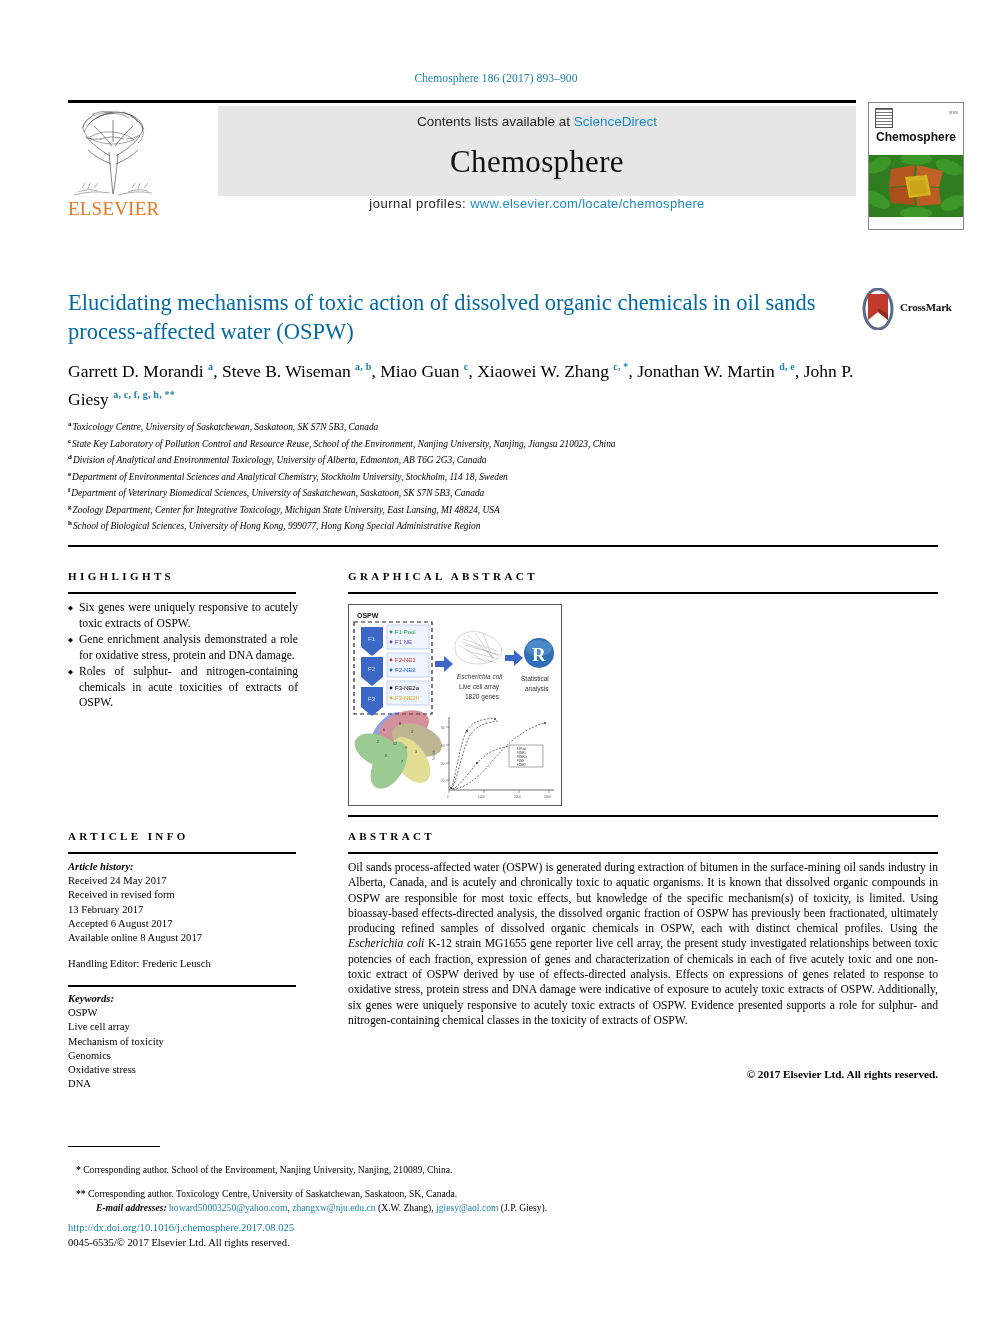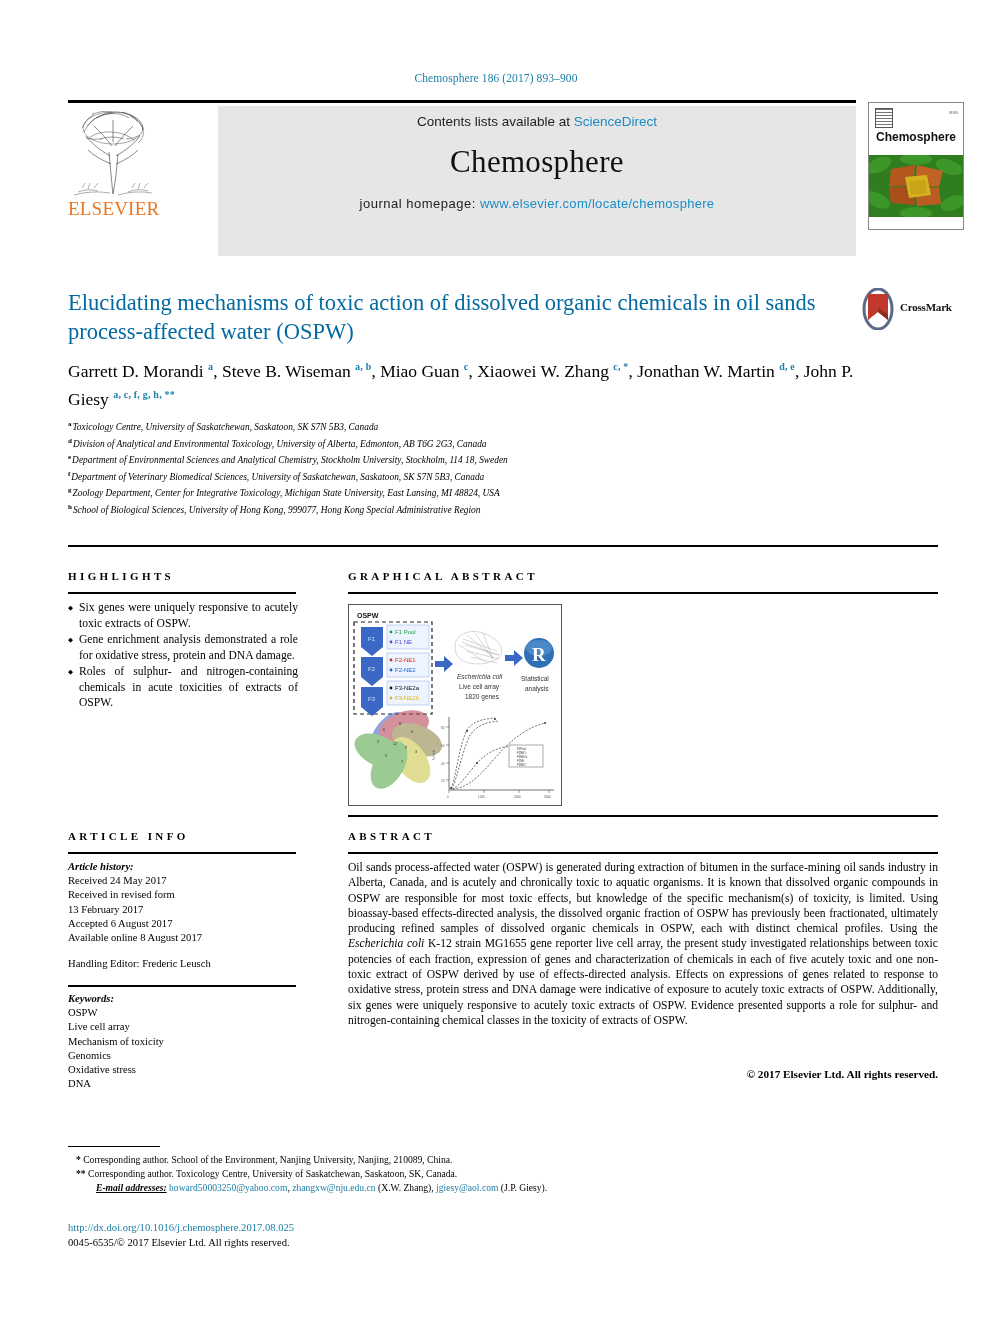--- a/index.html
+++ b/index.html
@@ -73,21 +73,21 @@
     font-size: 19px;
     font-weight: 400;
     color: #e87722;
     letter-spacing: 0.2px;
   }
   .contents-panel {
     position: absolute;
     left: 150px;
     top: 6px;
     width: 638px;
-    height: 150px;
+    height: 90px;
     background: #e6e6e6;
   }
   .contents-line {
     position: absolute;
     top: 8px; left: 0; width: 638px;
     text-align: center;
     font-family: "Liberation Sans", sans-serif;
     font-size: 13.5px;
     color: #222;
   }
@@ -365,24 +365,24 @@
   .foot-rule { top: 1146px; left: 68px; width: 92px; }
   .footnotes {
     position: absolute;
     top: 1153px;
     left: 68px;
     width: 870px;
     font-family: "Liberation Serif", serif;
     font-size: 9.6px;
     line-height: 14px;
   }
-  .fn { padding-left: 16px; text-indent: -8px; }
+  .fn { padding-left: 16px; text-indent: -8px; margin-top: 10px; }
   .fn .mark { font-weight: bold; }
   .fn-email { padding-left: 28px; }
-  .fn-email .lbl { font-style: italic; font-weight: bold; text-decoration: underline; }
+  .fn-email .lbl { font-style: italic; font-weight: bold; }
   a.mail, .mail { color: #1a7fa8; text-decoration: none; }
 
   .doi {
     position: absolute;
     top: 1222px;
     left: 68px;
     font-family: "Liberation Serif", serif;
     font-size: 10.6px;
     color: #1a7fa8;
   }
@@ -447,21 +447,21 @@
       </div>
       <div class="elsevier-word">ELSEVIER</div>
     </div>
 
     <div class="contents-panel">
       <div class="contents-line">
         <span>Contents lists available at </span><span class="sd-link">ScienceDirect</span>
       </div>
       <div class="journal-name">Chemosphere</div>
       <div class="homepage-line">
-        <span>journal homepage: </span><span class="hp-link">www.elsevier.com/locate/chemosphere</span>
+        <span>journal profiles: </span><span class="hp-link">www.elsevier.com/locate/chemosphere</span>
       </div>
     </div>
 
     <div class="cover-thumb">
       <div class="cover-top">
         <div class="cover-mini-logo"></div>
         <div class="cover-tiny-text">ISSN</div>
       </div>
       <div class="cover-title">Chemosphere</div>
       <div class="cover-art">
@@ -501,20 +501,21 @@
     </svg>
     <div class="cm-label">CrossMark</div>
   </div>
 
   <div class="authors">
     <span>Garrett D. Morandi <sup>a</sup>, Steve B. Wiseman <sup>a, b</sup>, Miao Guan <sup>c</sup>, Xiaowei W. Zhang <sup>c, *</sup>, Jonathan W. Martin <sup>d, e</sup>, John P. Giesy <sup>a, c, f, g, h, **</sup></span>
   </div>
 
   <div class="affils">
     <div class="affil"><sup>a</sup><span>Toxicology Centre, University of Saskatchewan, Saskatoon, SK S7N 5B3, Canada</span></div>
+    <div class="affil"><sup>c</sup><span>State Key Laboratory of Pollution Control and Resource Reuse, School of the Environment, Nanjing University, Nanjing, Jiangsu 210023, China</span></div>
     <div class="affil"><sup>d</sup><span>Division of Analytical and Environmental Toxicology, University of Alberta, Edmonton, AB T6G 2G3, Canada</span></div>
     <div class="affil"><sup>e</sup><span>Department of Environmental Sciences and Analytical Chemistry, Stockholm University, Stockholm, 114 18, Sweden</span></div>
     <div class="affil"><sup>f</sup><span>Department of Veterinary Biomedical Sciences, University of Saskatchewan, Saskatoon, SK S7N 5B3, Canada</span></div>
     <div class="affil"><sup>g</sup><span>Zoology Department, Center for Integrative Toxicology, Michigan State University, East Lansing, MI 48824, USA</span></div>
     <div class="affil"><sup>h</sup><span>School of Biological Sciences, University of Hong Kong, 999077, Hong Kong Special Administrative Region</span></div>
   </div>
 
   <div class="hr-med" style="top:545px;left:68px;width:870px;"></div>
 
   <div class="sec-head highlights-head">HIGHLIGHTS</div>

